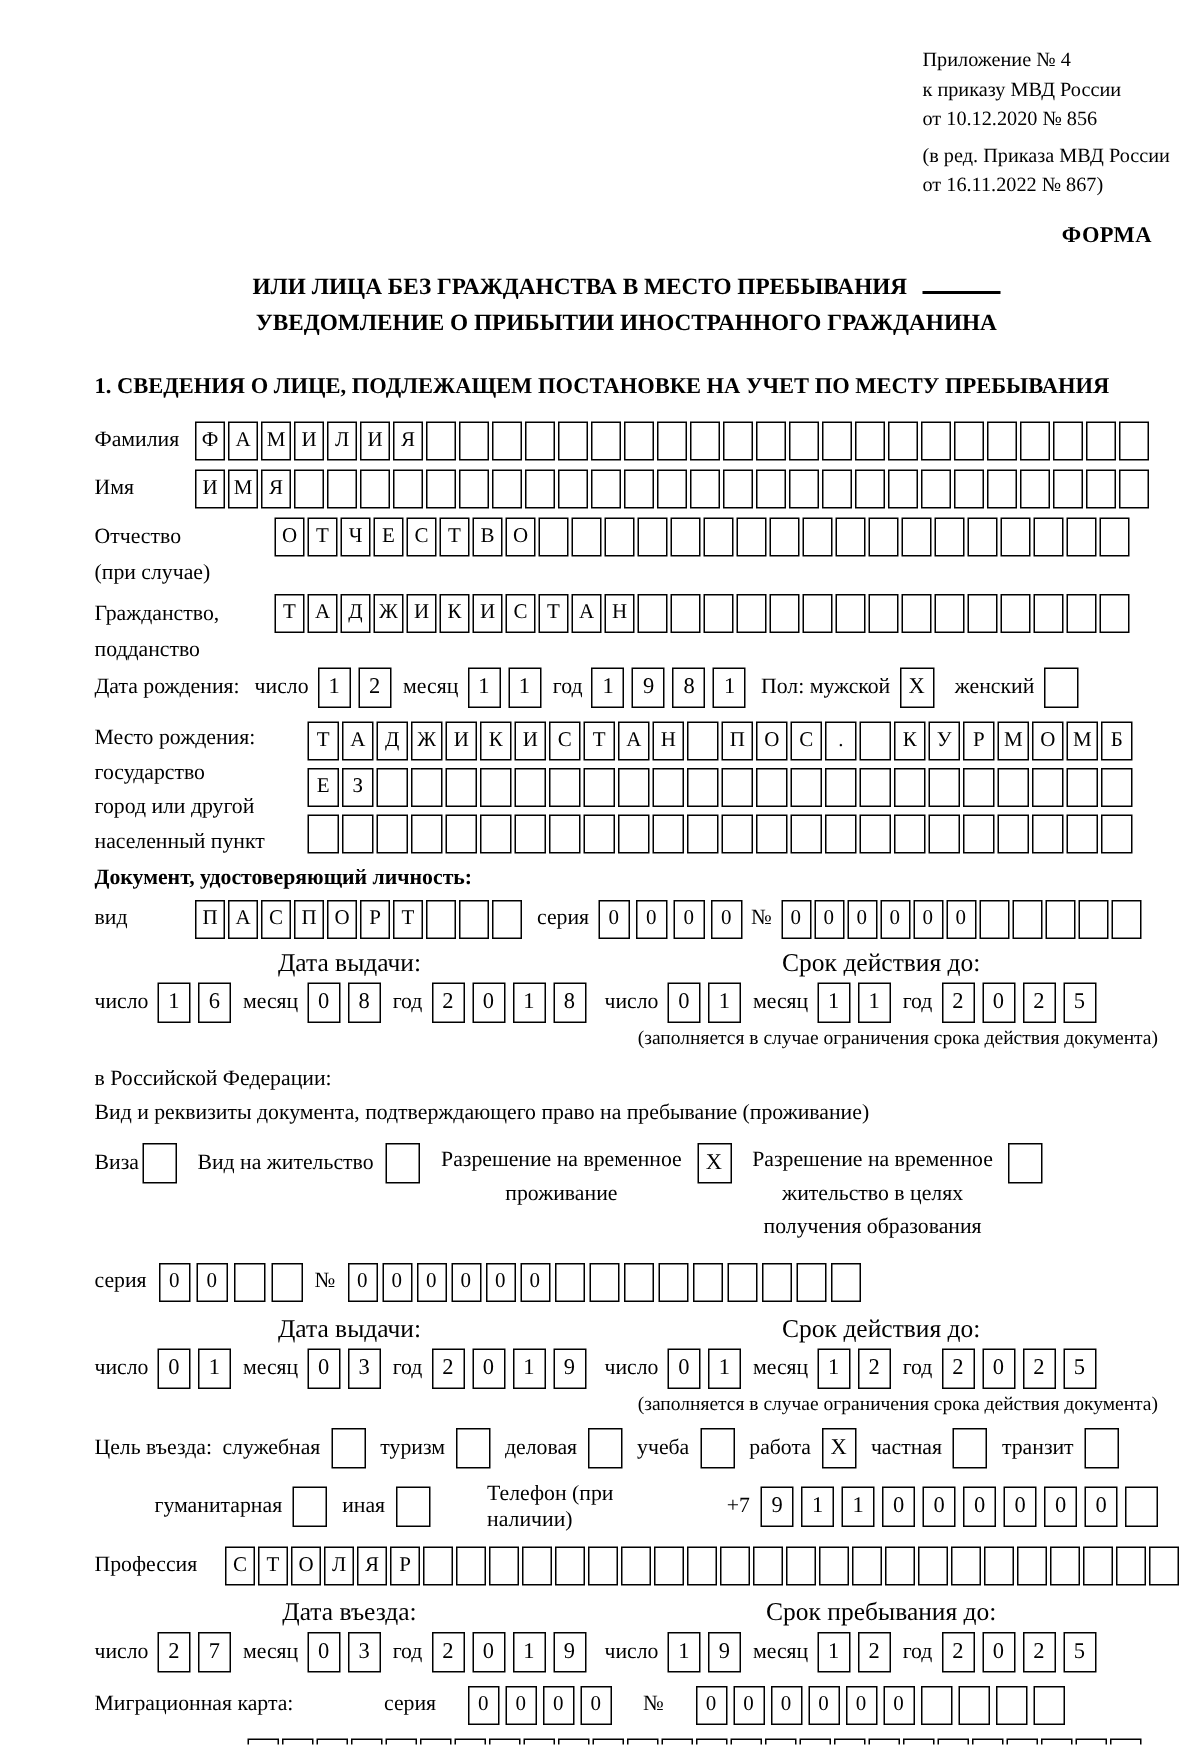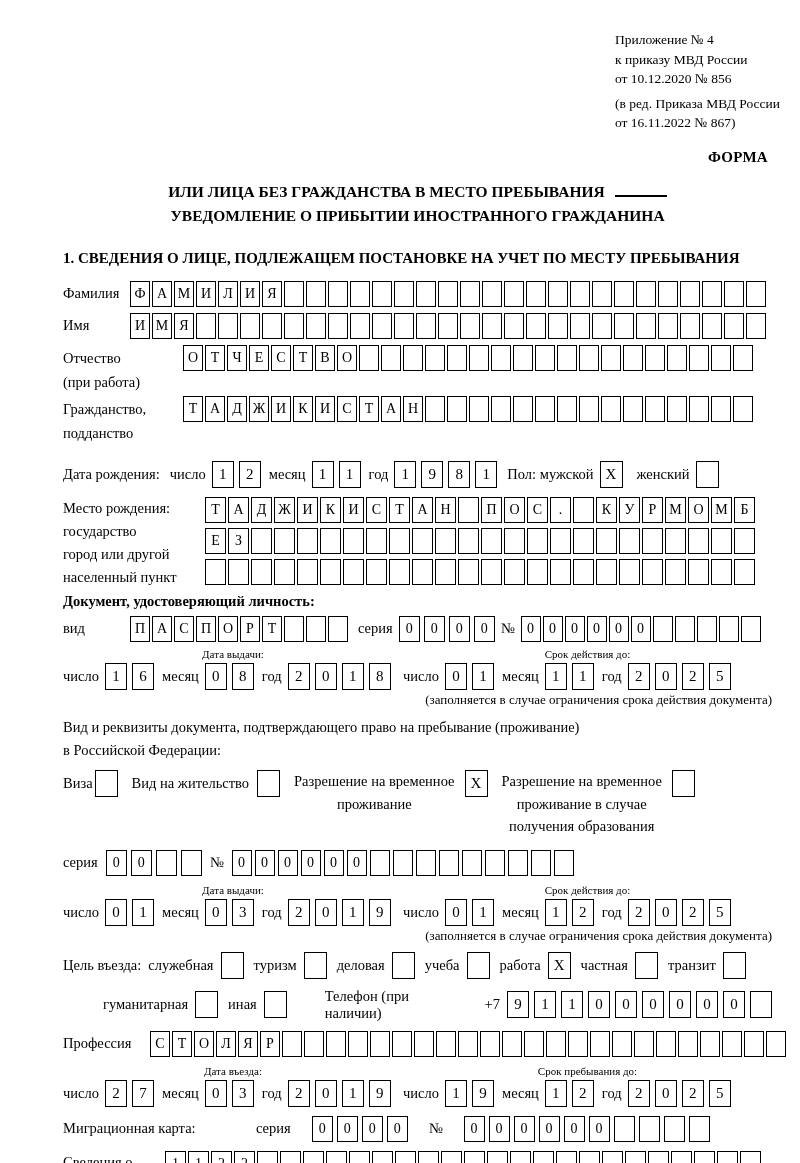--- a/index.html
+++ b/index.html
@@ -30,21 +30,21 @@
   .boxrow.num15{gap:3px;}
   .boxrow.date{gap:5px;}
   .boxrow.date .cbox{width:22px;height:27px;font-size:15px;}
   .chk{flex:none;width:23px;height:27px;border:1.5px solid #000;box-sizing:border-box;
        display:inline-flex;align-items:center;justify-content:center;font-size:15px;background:#fff;}
   
   .stack{display:flex;flex-direction:column;gap:5px;}
   
   .dochead{font-weight:bold;font-size:14.5px;margin:4px 0 6px 0;}
   
-  .dhead{display:flex;font-size:11px;margin-bottom:3px;}
+  .dhead{display:flex;font-size:17px;margin-bottom:3px;}
   .dhead .c1{width:340px;text-align:center;}
   .dhead .c2{flex:1;text-align:center;}
   .dfields{display:flex;align-items:center;font-size:14.5px;margin-bottom:2px;}
   .dfields .g1{width:340px;display:flex;align-items:center;}
   .dfields .g2{display:flex;align-items:center;}
   .dw{margin-right:6px;}
   .dfields .boxrow{margin-right:8px;}
   .note{font-size:13px;text-align:right;margin:2px 0 8px 0;}
   .para{font-size:14.5px;line-height:1.6;}
   
@@ -148,21 +148,21 @@
         <span class="cbox"></span>
         <span class="cbox"></span>
         <span class="cbox"></span>
         <span class="cbox"></span>
       </div>
   </div>
 
   <div class="row start" style="margin-bottom:2px;">
     <div class="lbl w120 lbl2">
       <div class="first">Отчество</div>
-      <div>(при работа)</div>
+      <div>(при случае)</div>
     </div>
     <div class="boxrow">
         <span class="cbox">О</span>
         <span class="cbox">Т</span>
         <span class="cbox">Ч</span>
         <span class="cbox">Е</span>
         <span class="cbox">С</span>
         <span class="cbox">Т</span>
         <span class="cbox">В</span>
         <span class="cbox">О</span>
@@ -180,21 +180,21 @@
         <span class="cbox"></span>
         <span class="cbox"></span>
         <span class="cbox"></span>
         <span class="cbox"></span>
         <span class="cbox"></span>
         <span class="cbox"></span>
         <span class="cbox"></span>
       </div>
   </div>
 
-  <div class="row start" style="margin-bottom:16px;">
+  <div class="row start" style="margin-bottom:0;">
     <div class="lbl w120 lbl2">
       <div class="first">Гражданство,</div>
       <div>подданство</div>
     </div>
     <div class="boxrow">
         <span class="cbox">Т</span>
         <span class="cbox">А</span>
         <span class="cbox">Д</span>
         <span class="cbox">Ж</span>
         <span class="cbox">И</span>
@@ -414,43 +414,43 @@
       <div class="boxrow date">
           <span class="cbox">2</span>
           <span class="cbox">0</span>
           <span class="cbox">2</span>
           <span class="cbox">5</span>
         </div>
     </div>
   </div>
   <div class="note">(заполняется в случае ограничения срока действия документа)</div>
 
+  <div class="para">в Российской Федерации:</div>
   <div class="para">Вид и реквизиты документа, подтверждающего право на пребывание (проживание)</div>
-  <div class="para">в Российской Федерации:</div>
 
   <div class="opts">
     <div class="opt">
       <span class="t" style="margin-right:2px;">Виза</span>
       <span class="chk"></span>
     </div>
     <div class="opt">
       <span class="t">Вид на жительство</span>
       <span class="chk"></span>
     </div>
     <div class="opt">
       <div class="multi">
         <div>Разрешение на временное</div>
         <div>проживание</div>
       </div>
       <span class="chk">X</span>
     </div>
     <div class="opt" style="margin-right:0;">
       <div class="multi">
         <div>Разрешение на временное</div>
-        <div>проживание в случае</div>
+        <div>жительство в целях</div>
         <div>получения образования</div>
       </div>
       <span class="chk"></span>
     </div>
   </div>
 
   <div class="row" style="margin-bottom:8px;">
     <span style="margin-right:8px;">серия</span>
     <div class="boxrow sp" style="margin-right:8px;">
         <span class="cbox">0</span>

